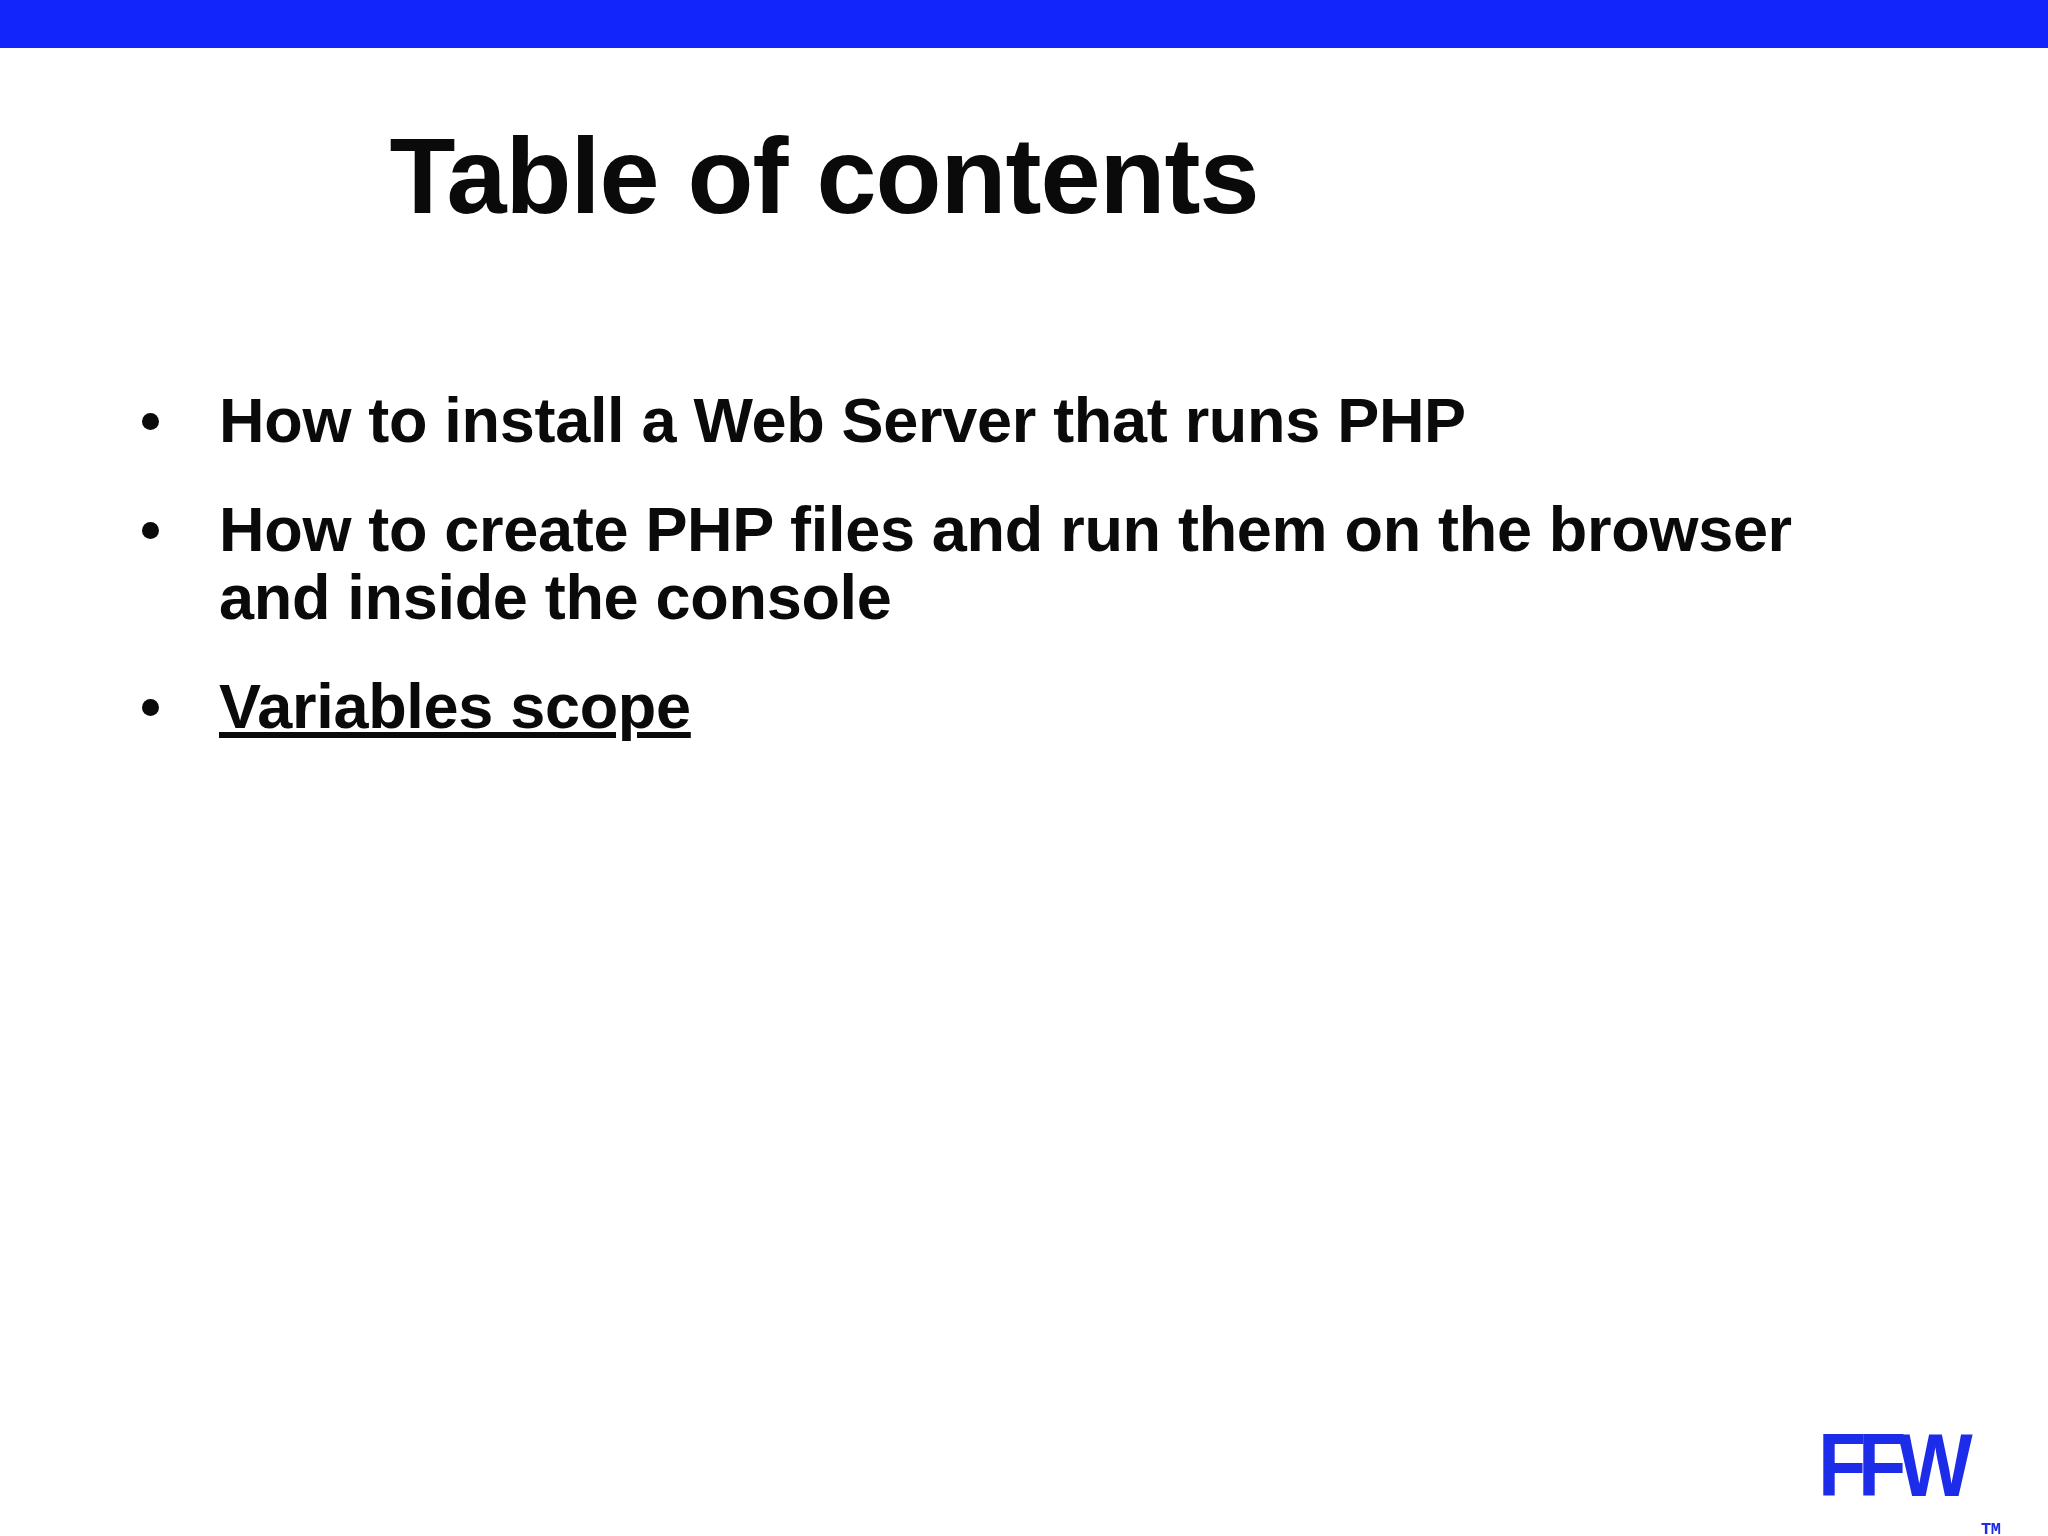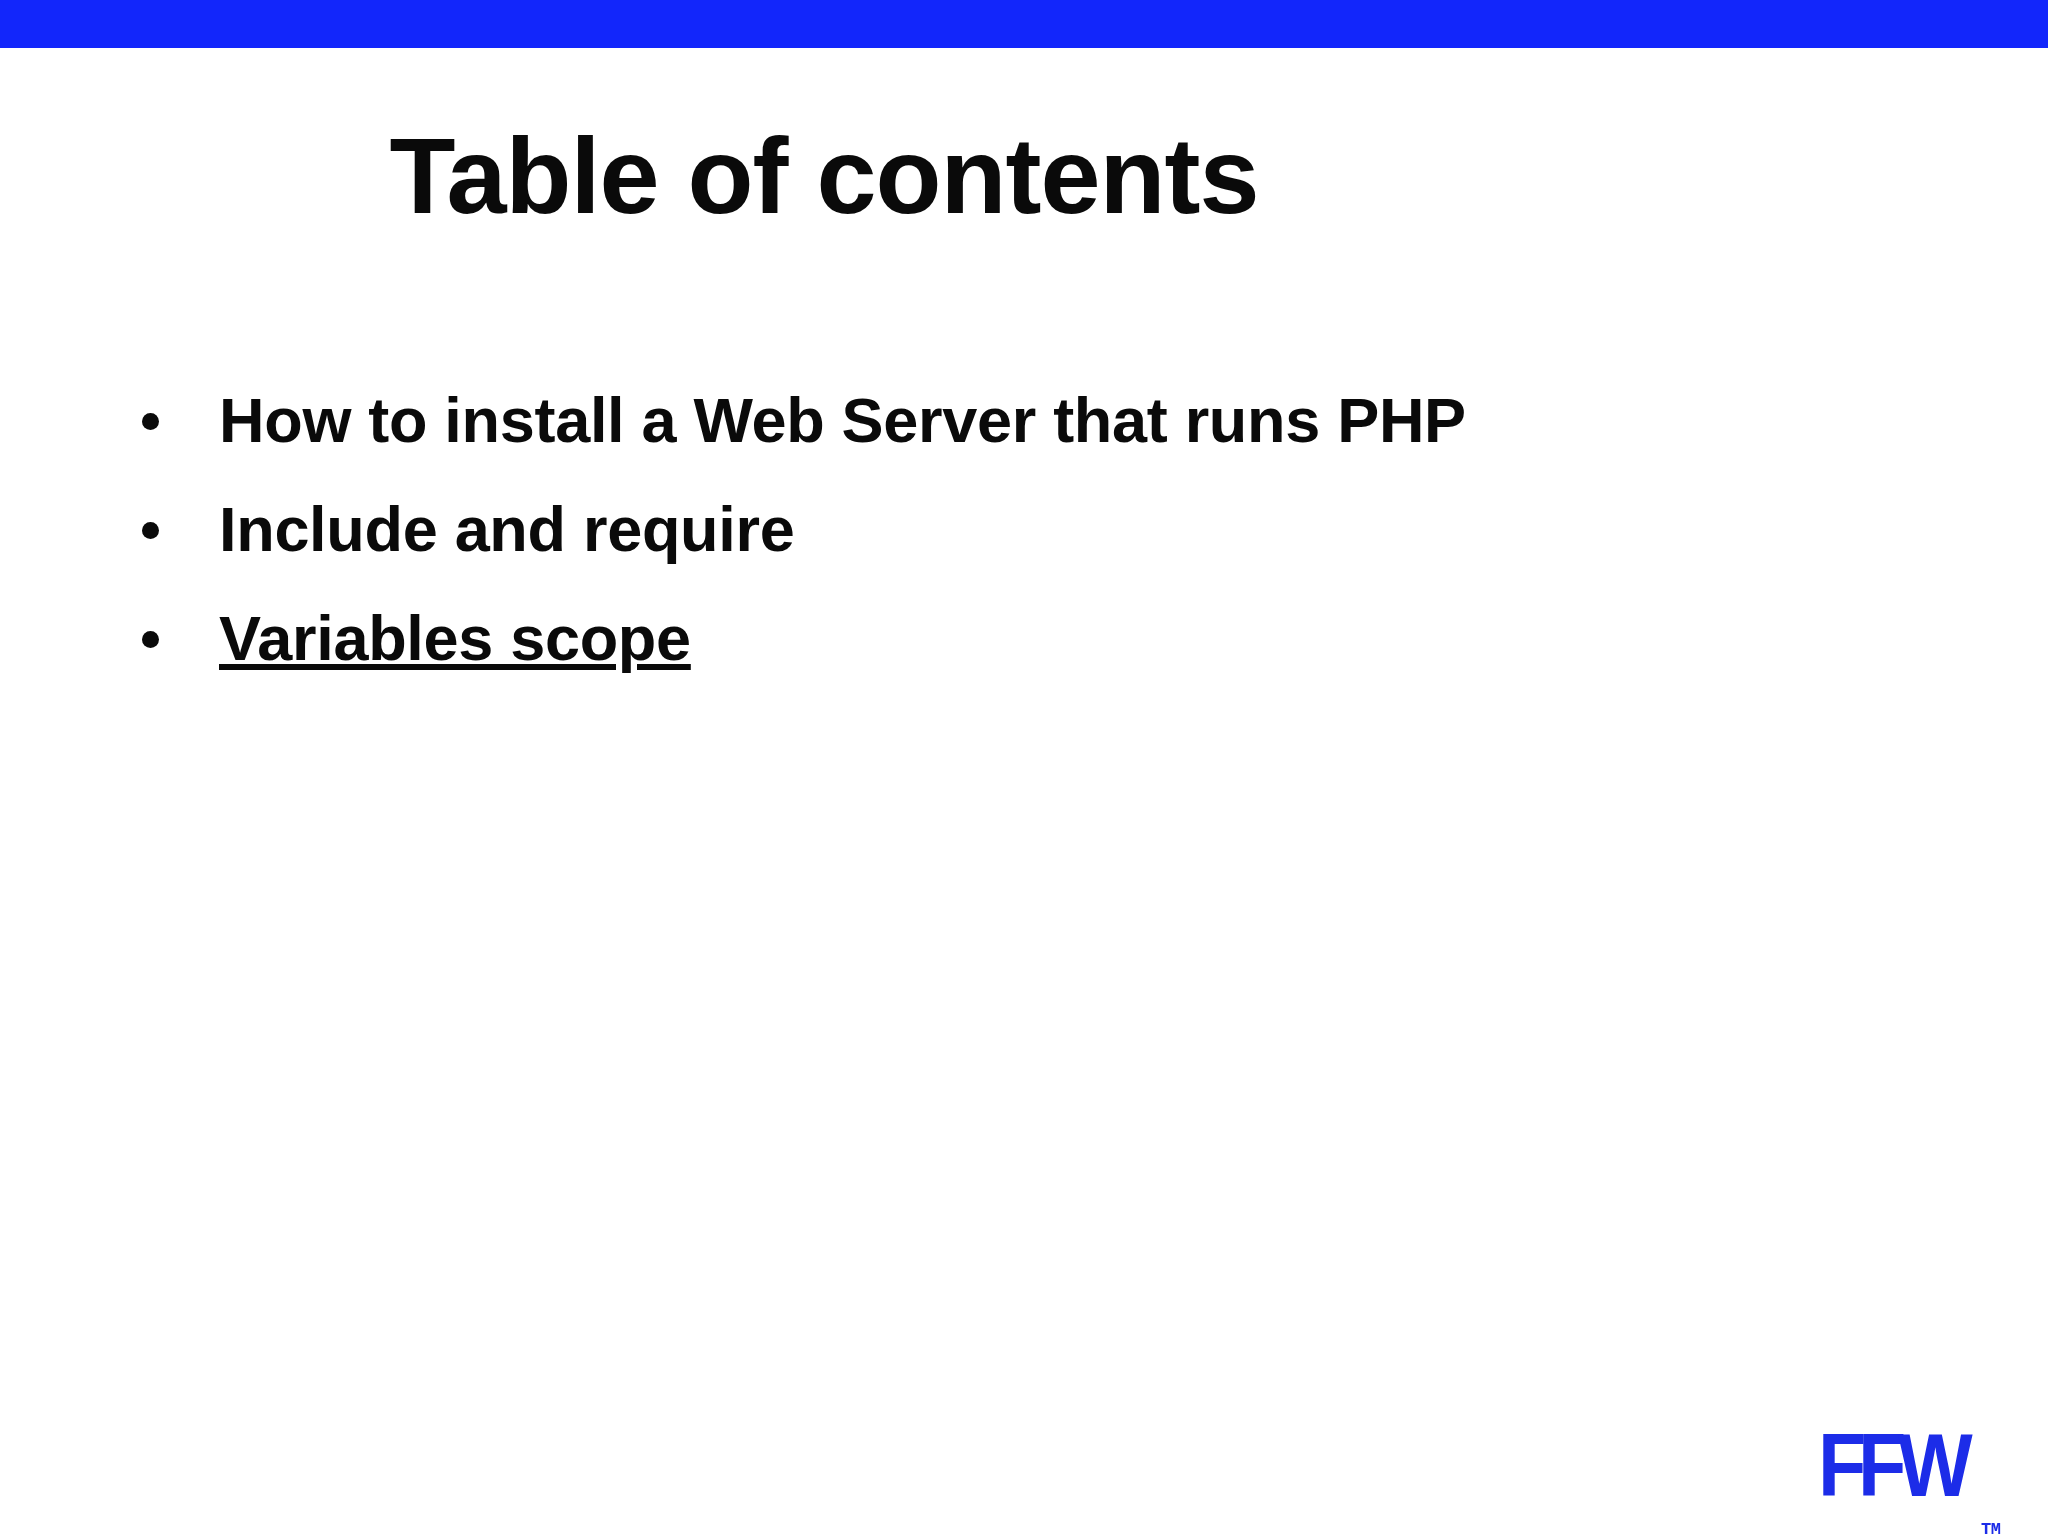--- a/index.html
+++ b/index.html
@@ -139,28 +139,28 @@
 
   <div class="slide-title">Table of contents</div>
 
   <ul class="bullet-list">
 
     <li class="bullet-item">
       <span class="bullet-marker"></span>
       <span class="bullet-text">How to install a Web Server that runs PHP</span>
     </li>
 
+    <li class="bullet-item wide">
+      <span class="bullet-marker"></span>
+      <span class="bullet-text">How to create PHP files and run them on the browser and inside the console</span>
+    </li>
 
 
 
 
-    <li class="bullet-item">
-      <span class="bullet-marker"></span>
-      <span class="bullet-text">Include and require</span>
-    </li>
 
     <li class="bullet-item">
       <span class="bullet-marker"></span>
       <span class="bullet-text">Variables scope</span>
     </li>
 
   </ul>
 
   <div class="logo">
     <span class="logo-wordmark">FFW</span>

